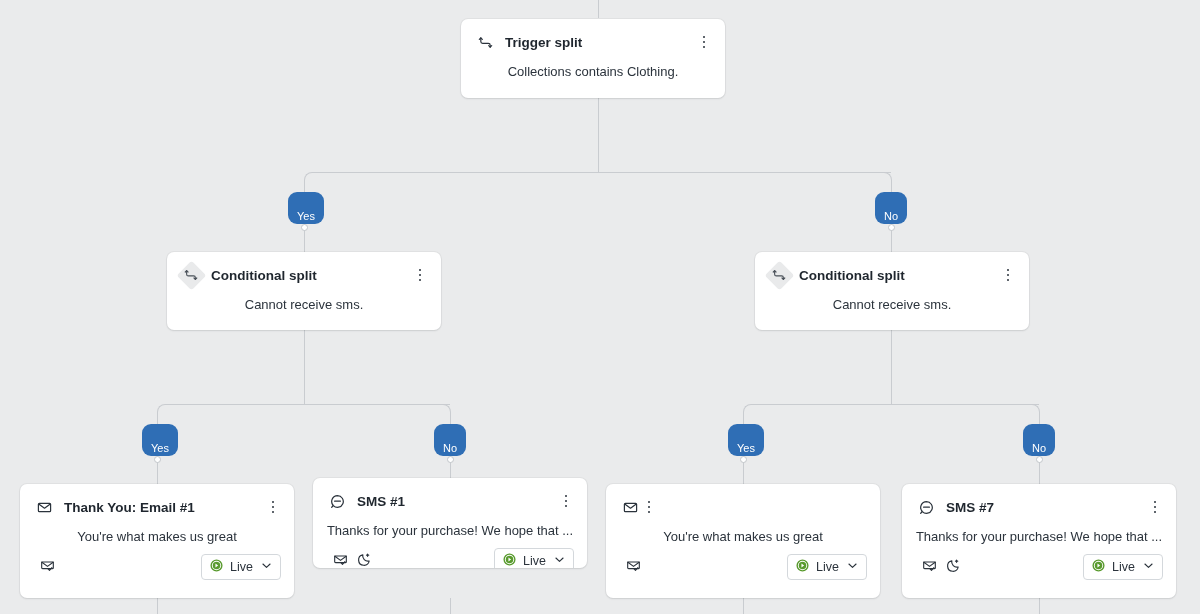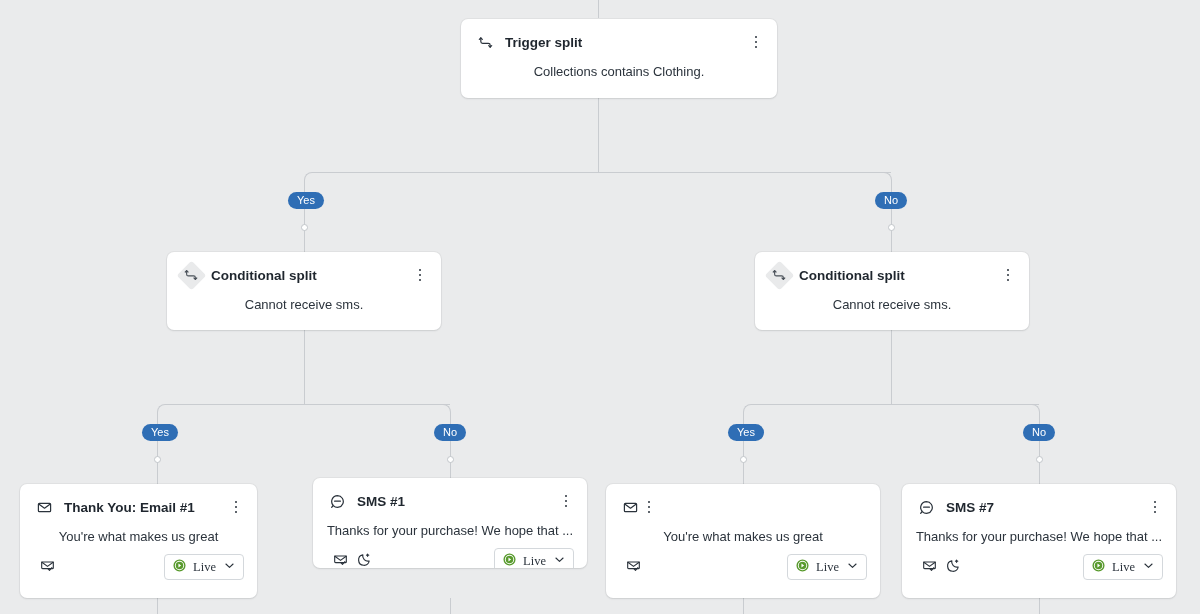--- a/index.html
+++ b/index.html
@@ -40,21 +40,21 @@
     border-radius: 50%;
     background: #ffffff;
     border: 1px solid #c2c6ca;
     box-sizing: border-box;
   }
 
   
   .pill {
     position: absolute;
     height: 17px;
-    padding: 0 9px;
+    padding: 16px 9px;
     border-radius: 9px;
     background: #2f6eb5;
     color: #ffffff;
     font-size: 11px;
     line-height: 17px;
     text-align: center;
     white-space: nowrap;
     box-sizing: border-box;
   }
 
@@ -123,21 +123,20 @@
     color: #2b333c;
     padding: 11px 13px 0 13px;
     white-space: nowrap;
     overflow: hidden;
     text-align: center;
   }
   .card-foot {
     display: flex;
     align-items: center;
     padding: 10px 13px 12px 20px;
-    font-family: Liberation Serif, serif;
   }
   .foot-icons {
     display: flex;
     align-items: center;
     gap: 9px;
     flex: 1 1 auto;
   }
   .status {
     display: flex;
     align-items: center;
@@ -198,21 +197,21 @@
   <div class="dot" style="left:740px; top:456px;"></div>
   <div class="dot" style="left:1036px; top:456px;"></div>
   <div class="pill" style="left:728px; top:424px;">Yes</div>
   <div class="pill" style="left:1023px; top:424px;">No</div>
 
   <div class="conn v" style="left:157px; top:598px; height:16px;"></div>
   <div class="conn v" style="left:450px; top:598px; height:16px;"></div>
   <div class="conn v" style="left:743px; top:598px; height:16px;"></div>
   <div class="conn v" style="left:1039px; top:598px; height:16px;"></div>
 
-  <div class="card" style="left:461px; top:19px; width:316px; height:79px;">
+  <div class="card" style="left:461px; top:19px; width:264px; height:79px;">
     <div class="card-head">
       <span class="card-icon">
         <svg width="15" height="15" viewBox="0 0 16 16" fill="none" stroke="#2b333c" stroke-width="1.3" stroke-linecap="round" stroke-linejoin="round">
           <path d="M3 3v4a2 2 0 0 0 2 2h6a2 2 0 0 1 2 2v2"></path>
           <path d="M1.4 4.6L3 3l1.6 1.6"></path>
           <path d="M11.4 11.4L13 13l1.6-1.6"></path>
         </svg>
       </span>
       <span class="card-title">Trigger split</span>
       <span class="kebab">
@@ -255,21 +254,21 @@
       <span class="card-title">Conditional split</span>
       <span class="kebab">
           <i></i>
           <i></i>
           <i></i>
         </span>
     </div>
     <div class="card-body">Cannot receive sms.</div>
   </div>
 
-  <div class="card" style="left:20px; top:484px; width:237px; height:114px;">
+  <div class="card" style="left:20px; top:484px; width:274px; height:114px;">
     <div class="card-head">
       <span class="card-icon">
         <svg width="15" height="15" viewBox="0 0 16 16" fill="none" stroke="#2b333c" stroke-width="1.3" stroke-linejoin="round">
           <rect x="1.5" y="3.5" width="13" height="9" rx="1"></rect>
           <path d="M1.8 4.2l6.2 4.6 6.2-4.6"></path>
         </svg>
       </span>
       <span class="card-title">Thank You: Email #1</span>
       <span class="kebab">
           <i></i>

